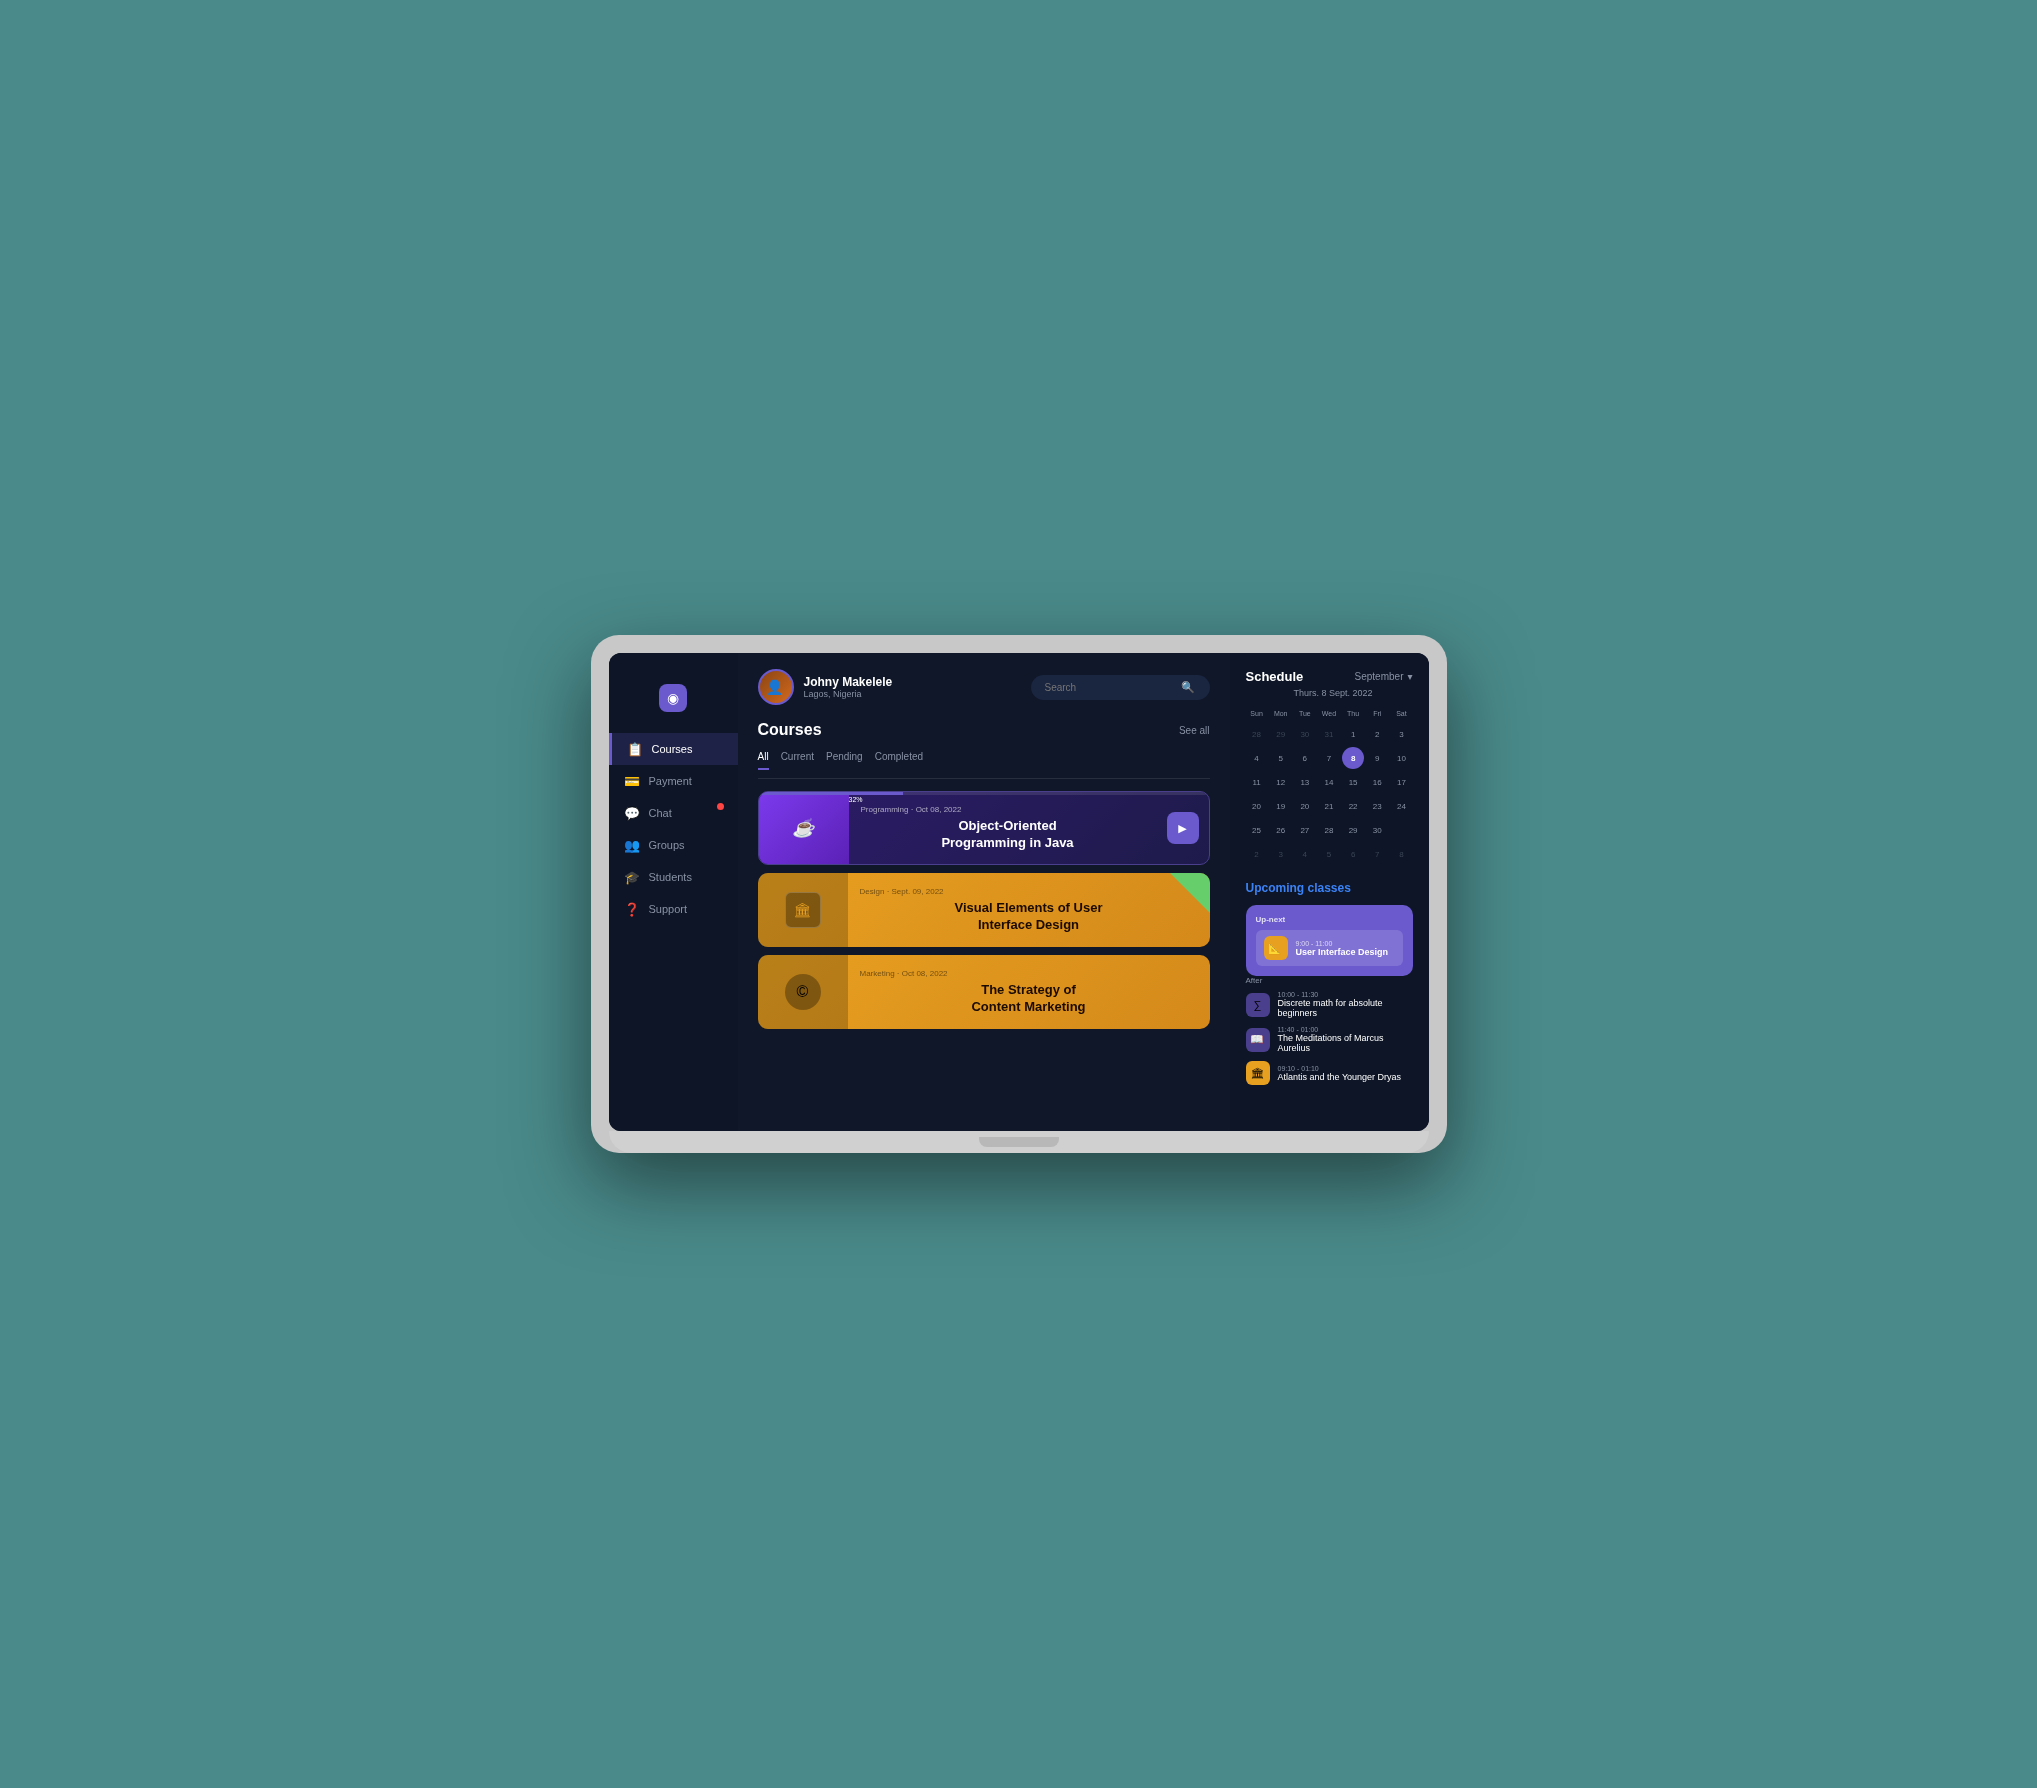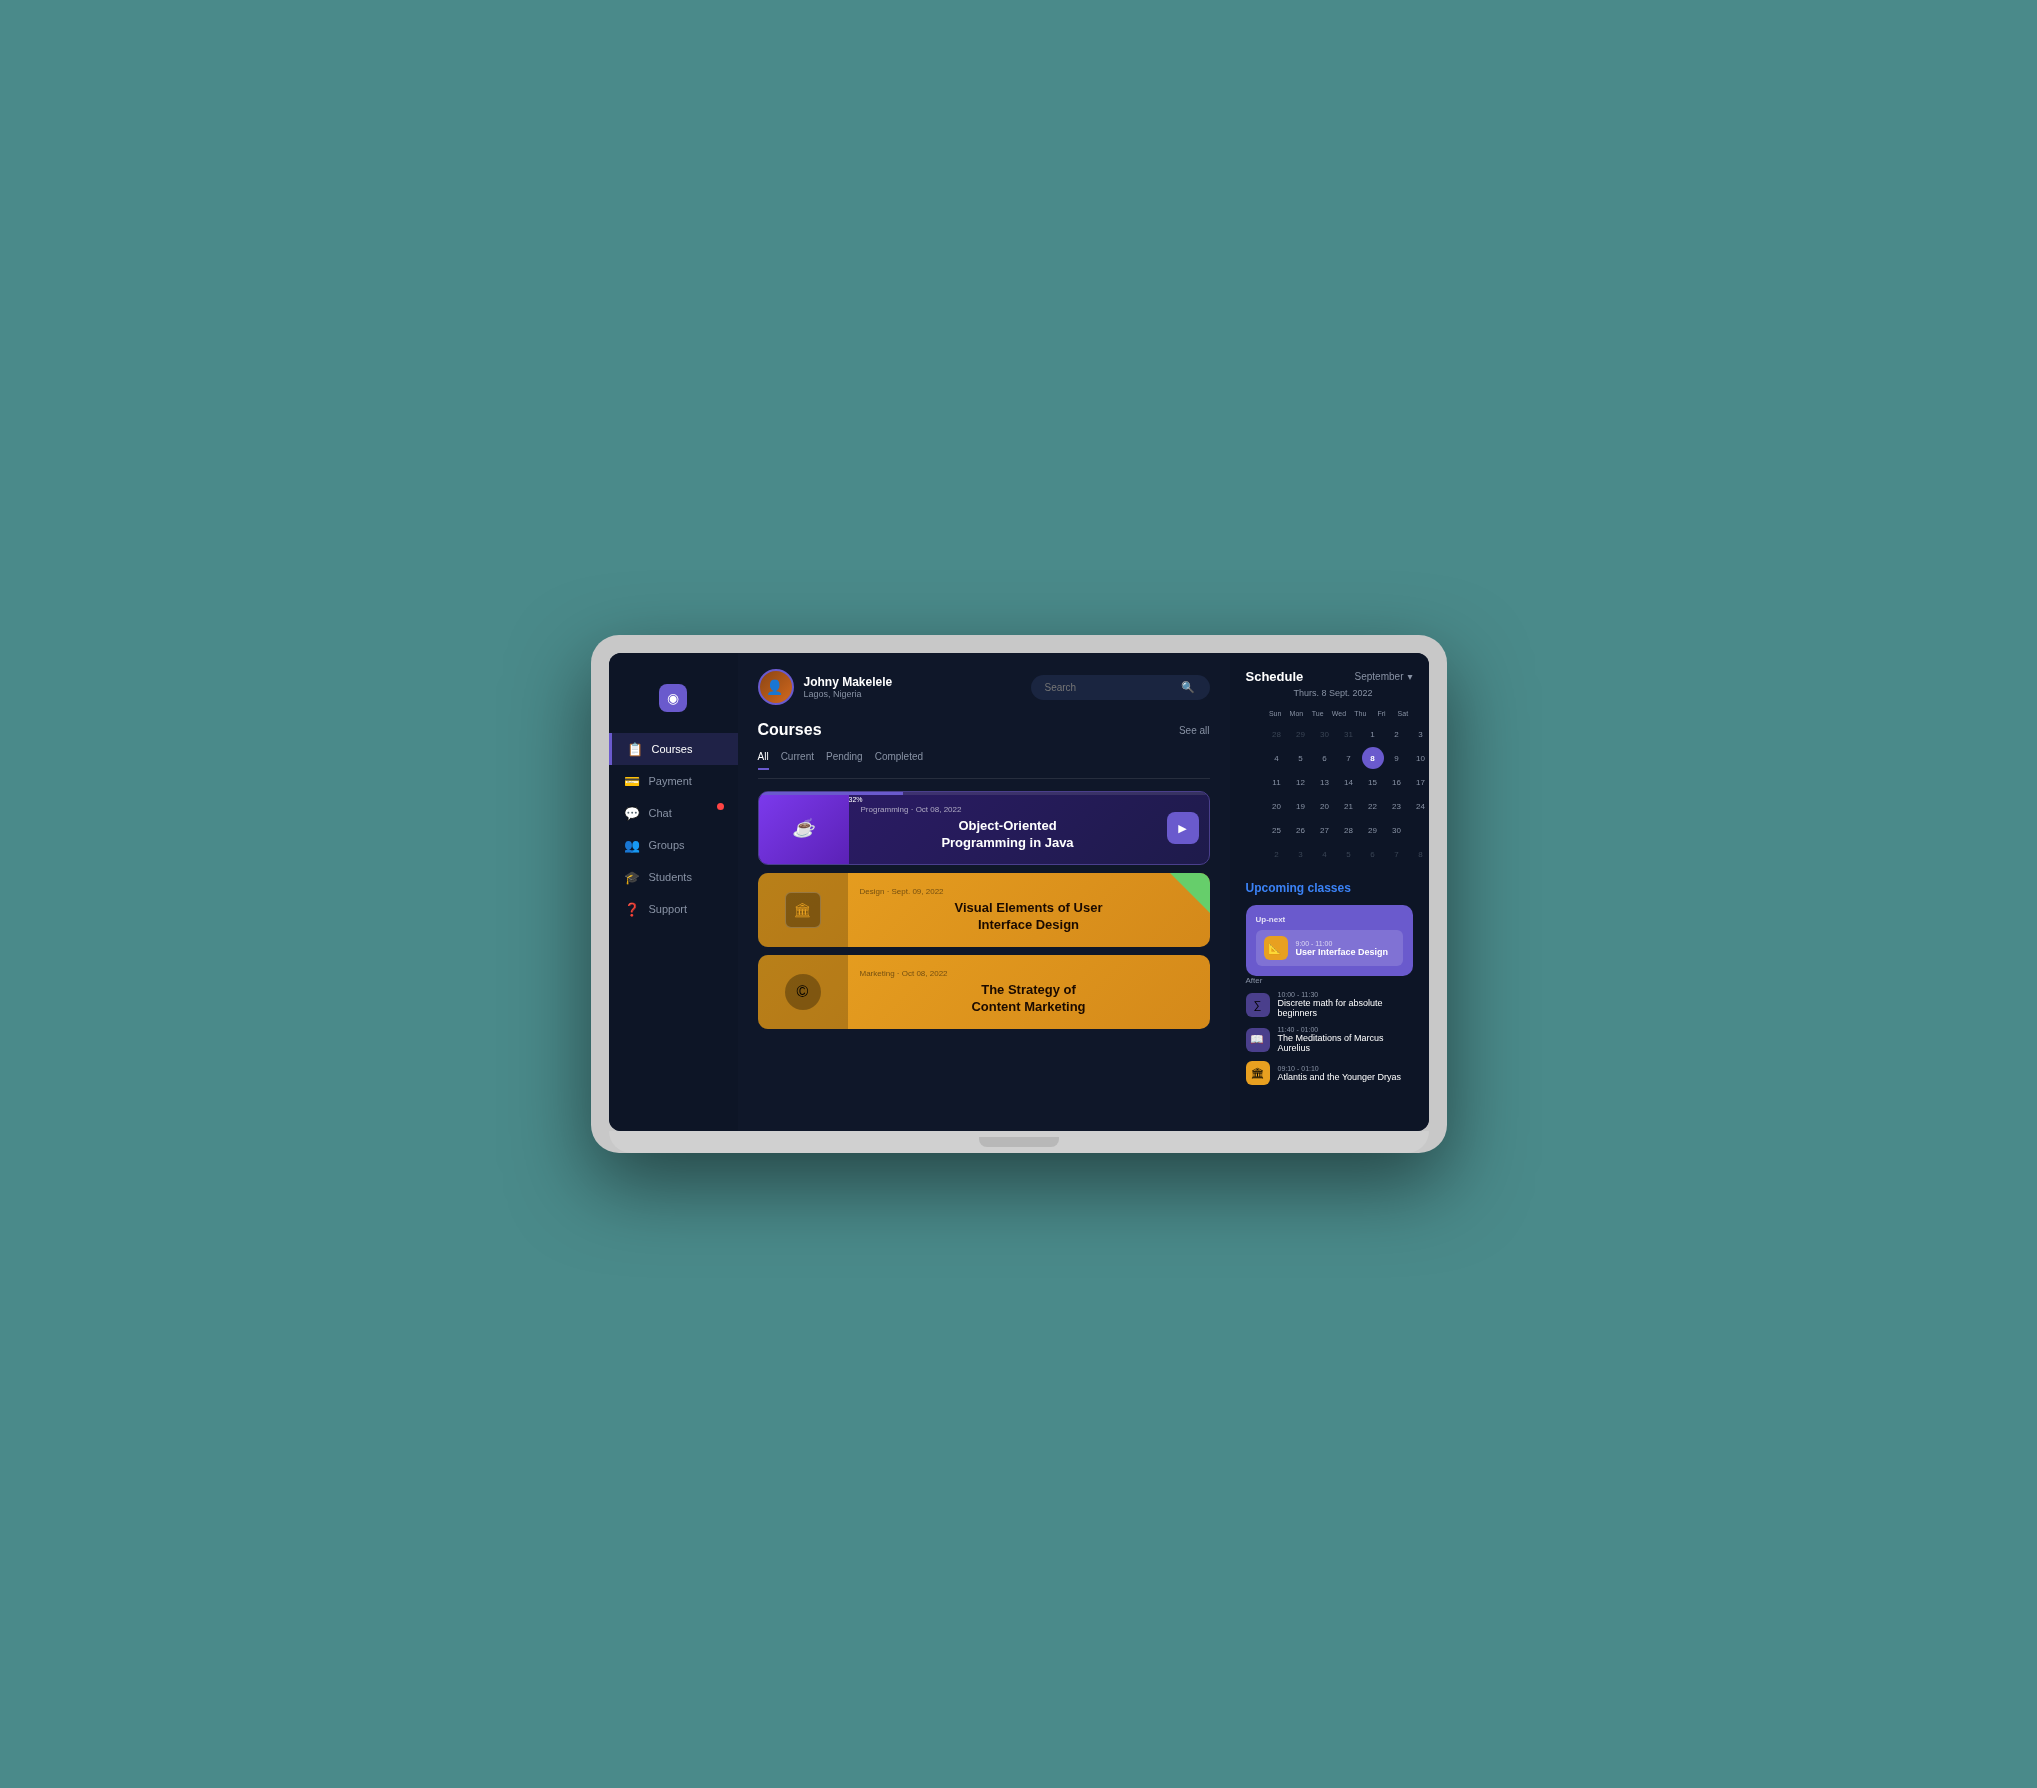--- a/index.html
+++ b/index.html
@@ -400,21 +400,20 @@
 
     .schedule-date {
       font-size: 9px;
       color: #8892a4;
       margin-bottom: 10px;
       margin-left: 48px;
     }
 
     .calendar {
       margin-bottom: 16px;
-      margin-left: 20px;
     }
 
     .cal-header {
       display: grid;
       grid-template-columns: repeat(7, 1fr);
       gap: 2px;
       margin-bottom: 4px;
     }
 
     .cal-day-name {

